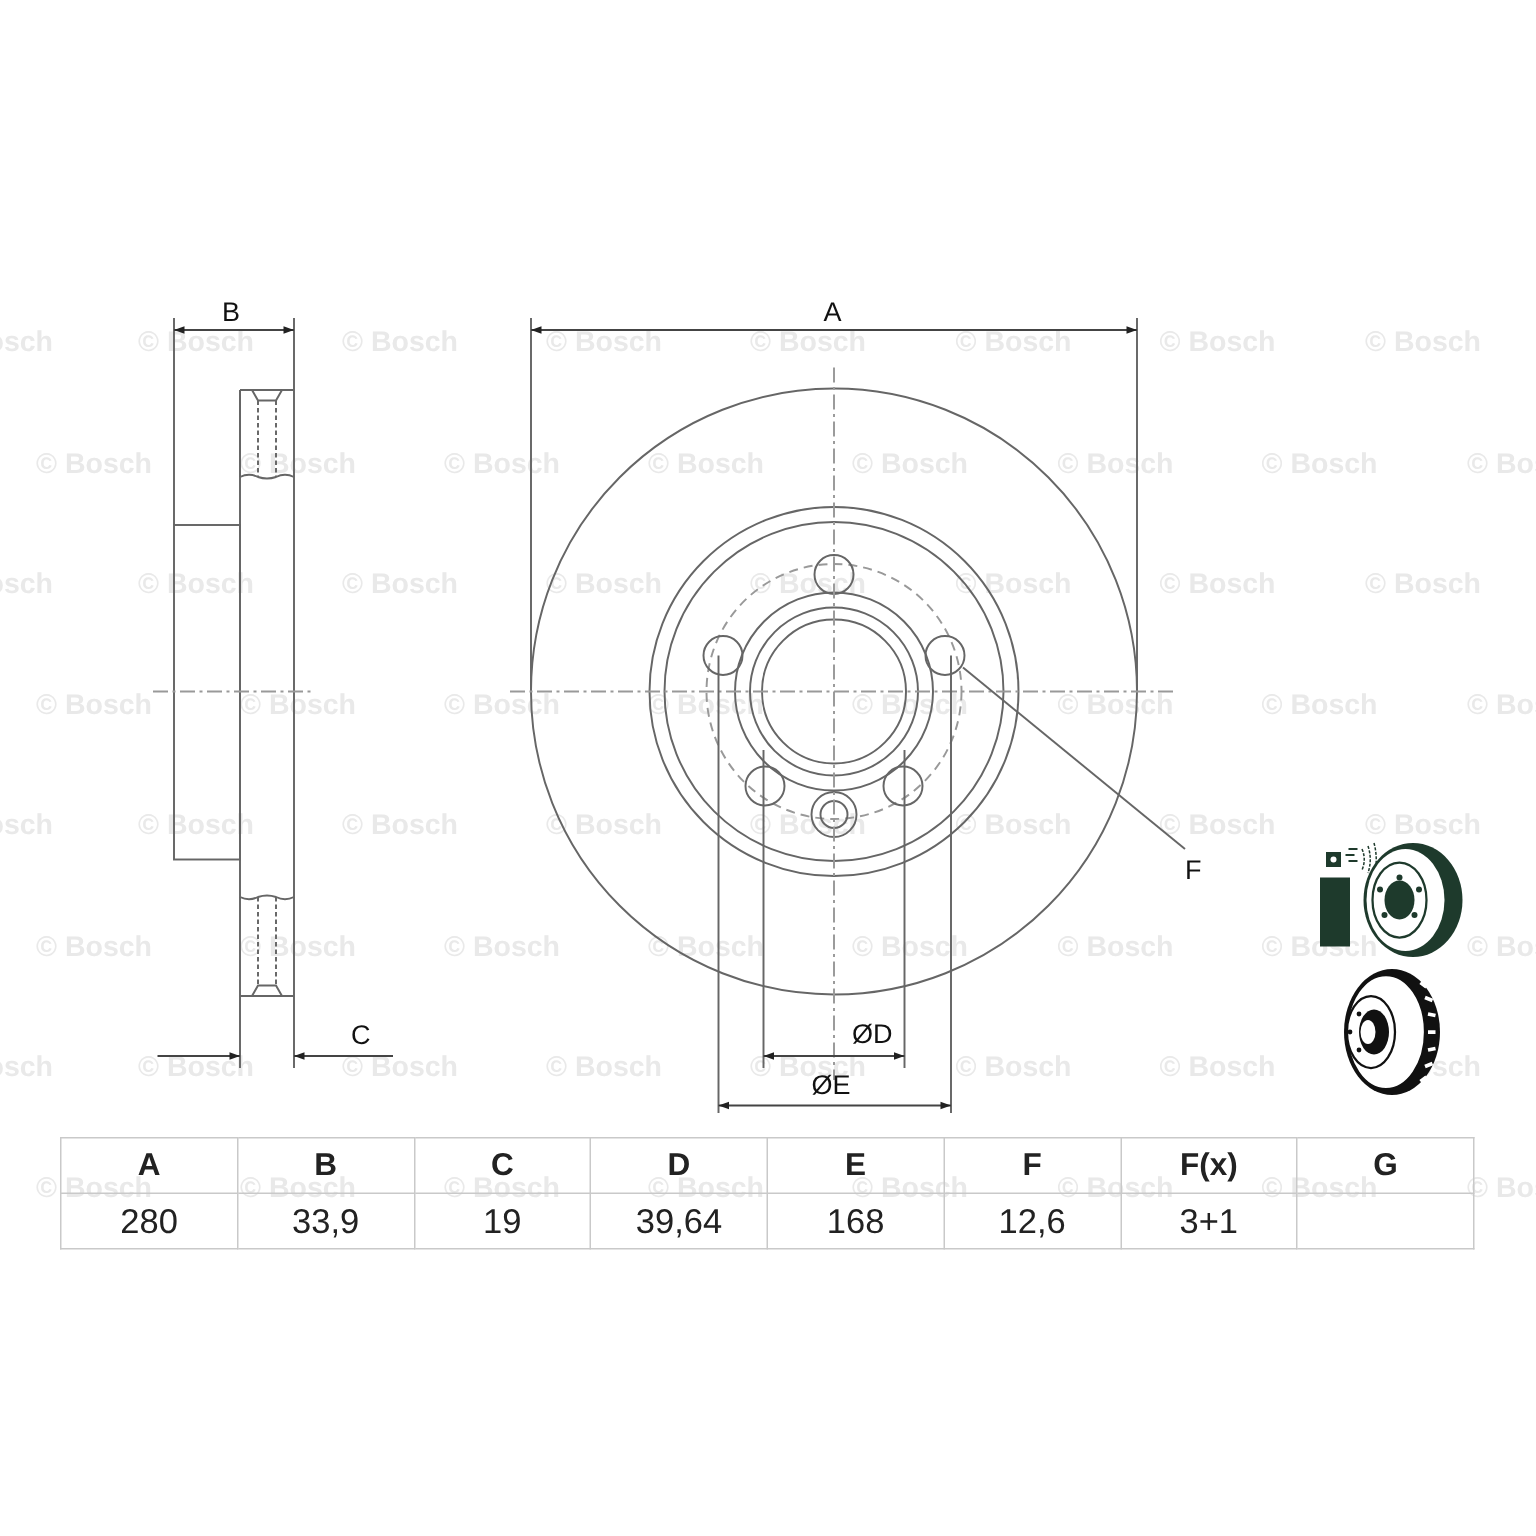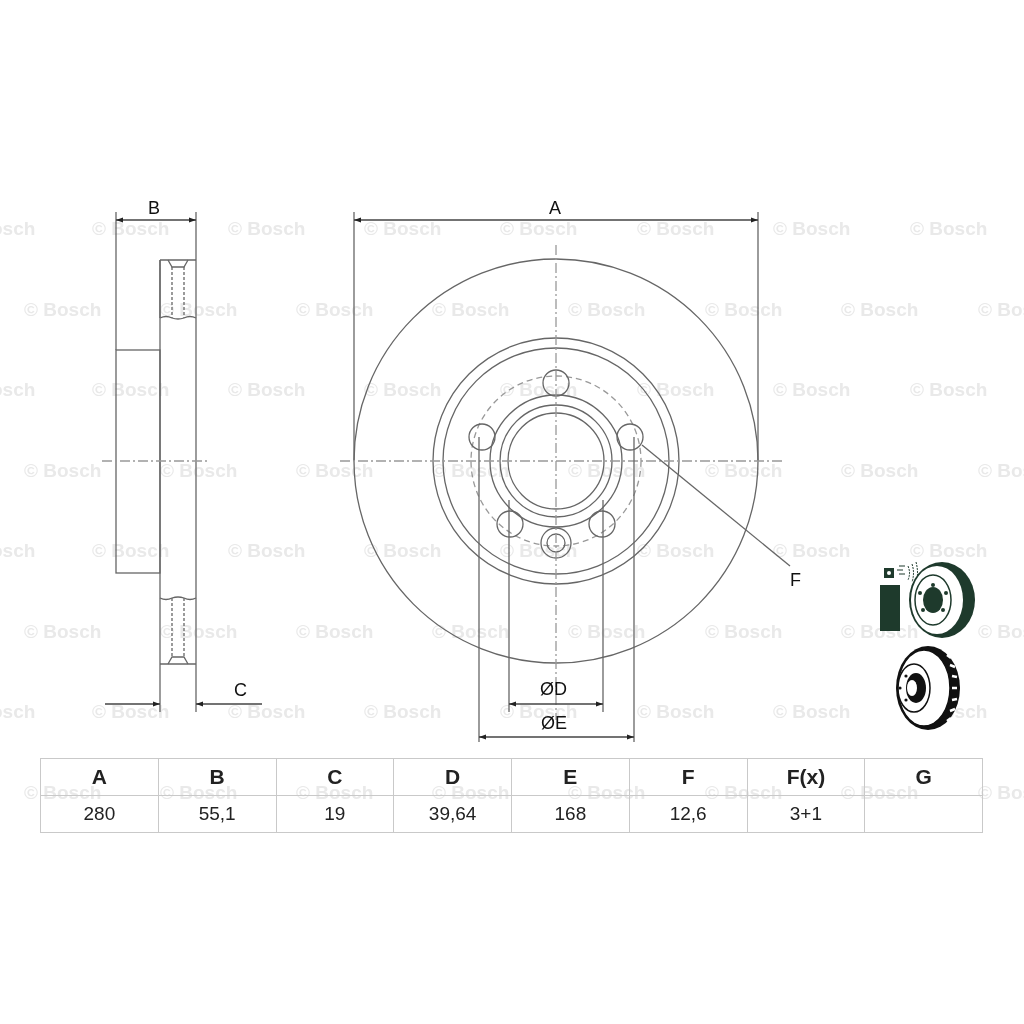--- a/index.html
+++ b/index.html
@@ -1,21 +1,21 @@
 <!DOCTYPE html>
 <html><head>
 <meta charset="utf-8">
 <style>
   html, body { margin:0; padding:0; background:#ffffff; }
   body { width:1024px; height:1024px; position:relative; overflow:hidden; font-family:"Liberation Sans", sans-serif; }
   #drawing { position:absolute; left:0; top:0; }
   .lbl { position:absolute; font-family:"Liberation Sans", sans-serif; font-size:18px; color:#111; }
   .wm { position:absolute; font-family:"Liberation Sans", sans-serif; font-size:19px; font-weight:bold; color:#e9e9e9; white-space:nowrap; pointer-events:none; }
   table.spec { position:absolute; left:40px; top:758px; width:943px; border-collapse:collapse; table-layout:fixed; }
-  table.spec td, table.spec th { border:1.5px solid #c9c9c9; text-align:center; height:36px; padding:0; color:#222; font-size:19px; }
+  table.spec td, table.spec th { border:1.5px solid #c9c9c9; text-align:center; height:36px; padding:0; color:#222; font-size:23px; }
   table.spec th { font-weight:bold; font-size:21px; }
   table.spec td { font-weight:normal; }
 </style>
 </head>
 <body>
 
 <div id="wm-layer">
     <div class="wm" style="left: -42px; top: 218px;">© Bosch</div>
     <div class="wm" style="left: 92px; top: 218px;">© Bosch</div>
     <div class="wm" style="left: 228px; top: 218px;">© Bosch</div>
@@ -183,38 +183,38 @@
     <circle cx="906" cy="676" r="1.6" fill="#111"></circle>
     <circle cx="906" cy="700" r="1.6" fill="#111"></circle>
     <circle cx="900" cy="688" r="1.6" fill="#111"></circle>
   </g>
 </svg>
 
 <div class="lbl" style="left:148px;top:198px;">B</div>
 <div class="lbl" style="left:234px;top:680px;">C</div>
 <div class="lbl" style="left:549px;top:198px;">A</div>
 <div class="lbl" style="left:790px;top:570px;">F</div>
-<div class="lbl" style="left:540px;top:679px;">ØD</div>
+<div class="lbl" style="left:568px;top:679px;">ØD</div>
 <div class="lbl" style="left:541px;top:713px;text-align:center;">ØE</div>
 
 <table class="spec">
   <tbody>
       <tr>
     <th>A</th>
     <th>B</th>
     <th>C</th>
     <th>D</th>
     <th>E</th>
     <th>F</th>
     <th>F(x)</th>
     <th>G</th>
   </tr>
   <tr>
     <td>280</td>
-    <td>55,1</td>
+    <td>33,9</td>
     <td>19</td>
     <td>39,64</td>
     <td>168</td>
     <td>12,6</td>
     <td>3+1</td>
     <td></td>
   </tr>
 </tbody>
   </table>
 

